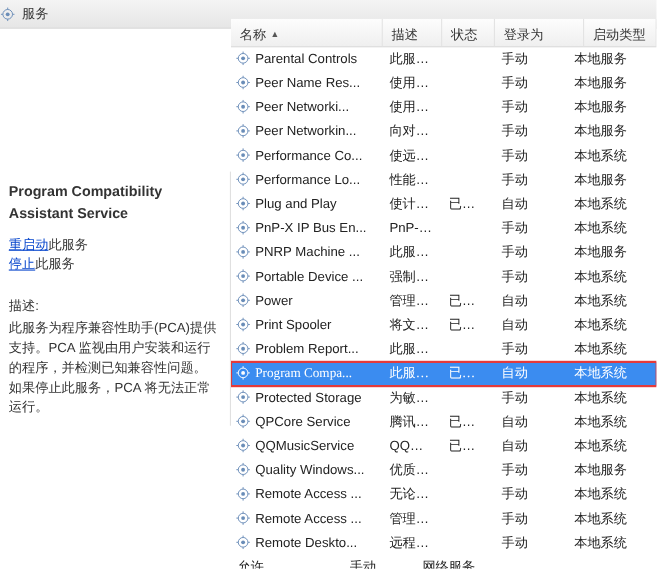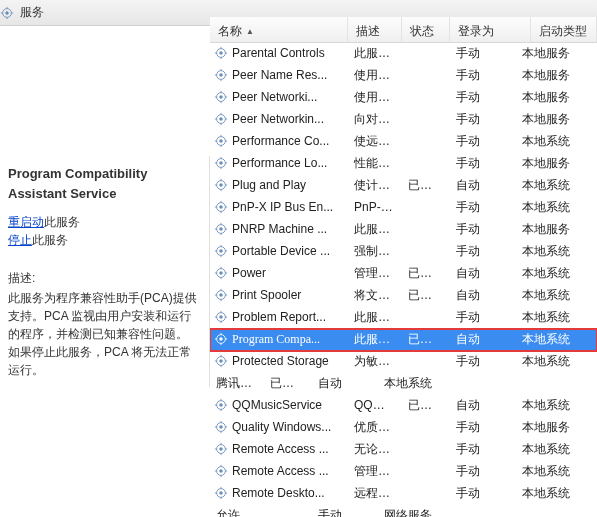--- a/index.html
+++ b/index.html
@@ -449,20 +449,33 @@
                 </g>
               </svg></span>
             <span>Protected Storage</span>
           </div>
           <div class="cell c-desc">为敏…</div>
           <div class="cell c-status"></div>
           <div class="cell c-start">手动</div>
           <div class="cell c-logon">本地系统</div>
         </div>
         <div class="row">
+          <div class="cell name-cell c-name">
+            <span class="svc-icon"><svg viewBox="0 0 16 16">
+                <circle cx="8" cy="8" r="5" fill="none" stroke="#6a8db8" stroke-width="1"></circle>
+                <circle cx="8" cy="8" r="2" fill="#6a8db8"></circle>
+                <g stroke="#6a8db8" stroke-width="1">
+                  <line x1="8" y1="1" x2="8" y2="3"></line>
+                  <line x1="8" y1="13" x2="8" y2="15"></line>
+                  <line x1="1" y1="8" x2="3" y2="8"></line>
+                  <line x1="13" y1="8" x2="15" y2="8"></line>
+                </g>
+              </svg></span>
+            <span>QPCore Service</span>
+          </div>
           <div class="cell c-desc">腾讯…</div>
           <div class="cell c-status">已启动</div>
           <div class="cell c-start">自动</div>
           <div class="cell c-logon">本地系统</div>
         </div>
         <div class="row">
           <div class="cell name-cell c-name">
             <span class="svc-icon"><svg viewBox="0 0 16 16">
                 <circle cx="8" cy="8" r="5" fill="none" stroke="#6a8db8" stroke-width="1"></circle>
                 <circle cx="8" cy="8" r="2" fill="#6a8db8"></circle>

